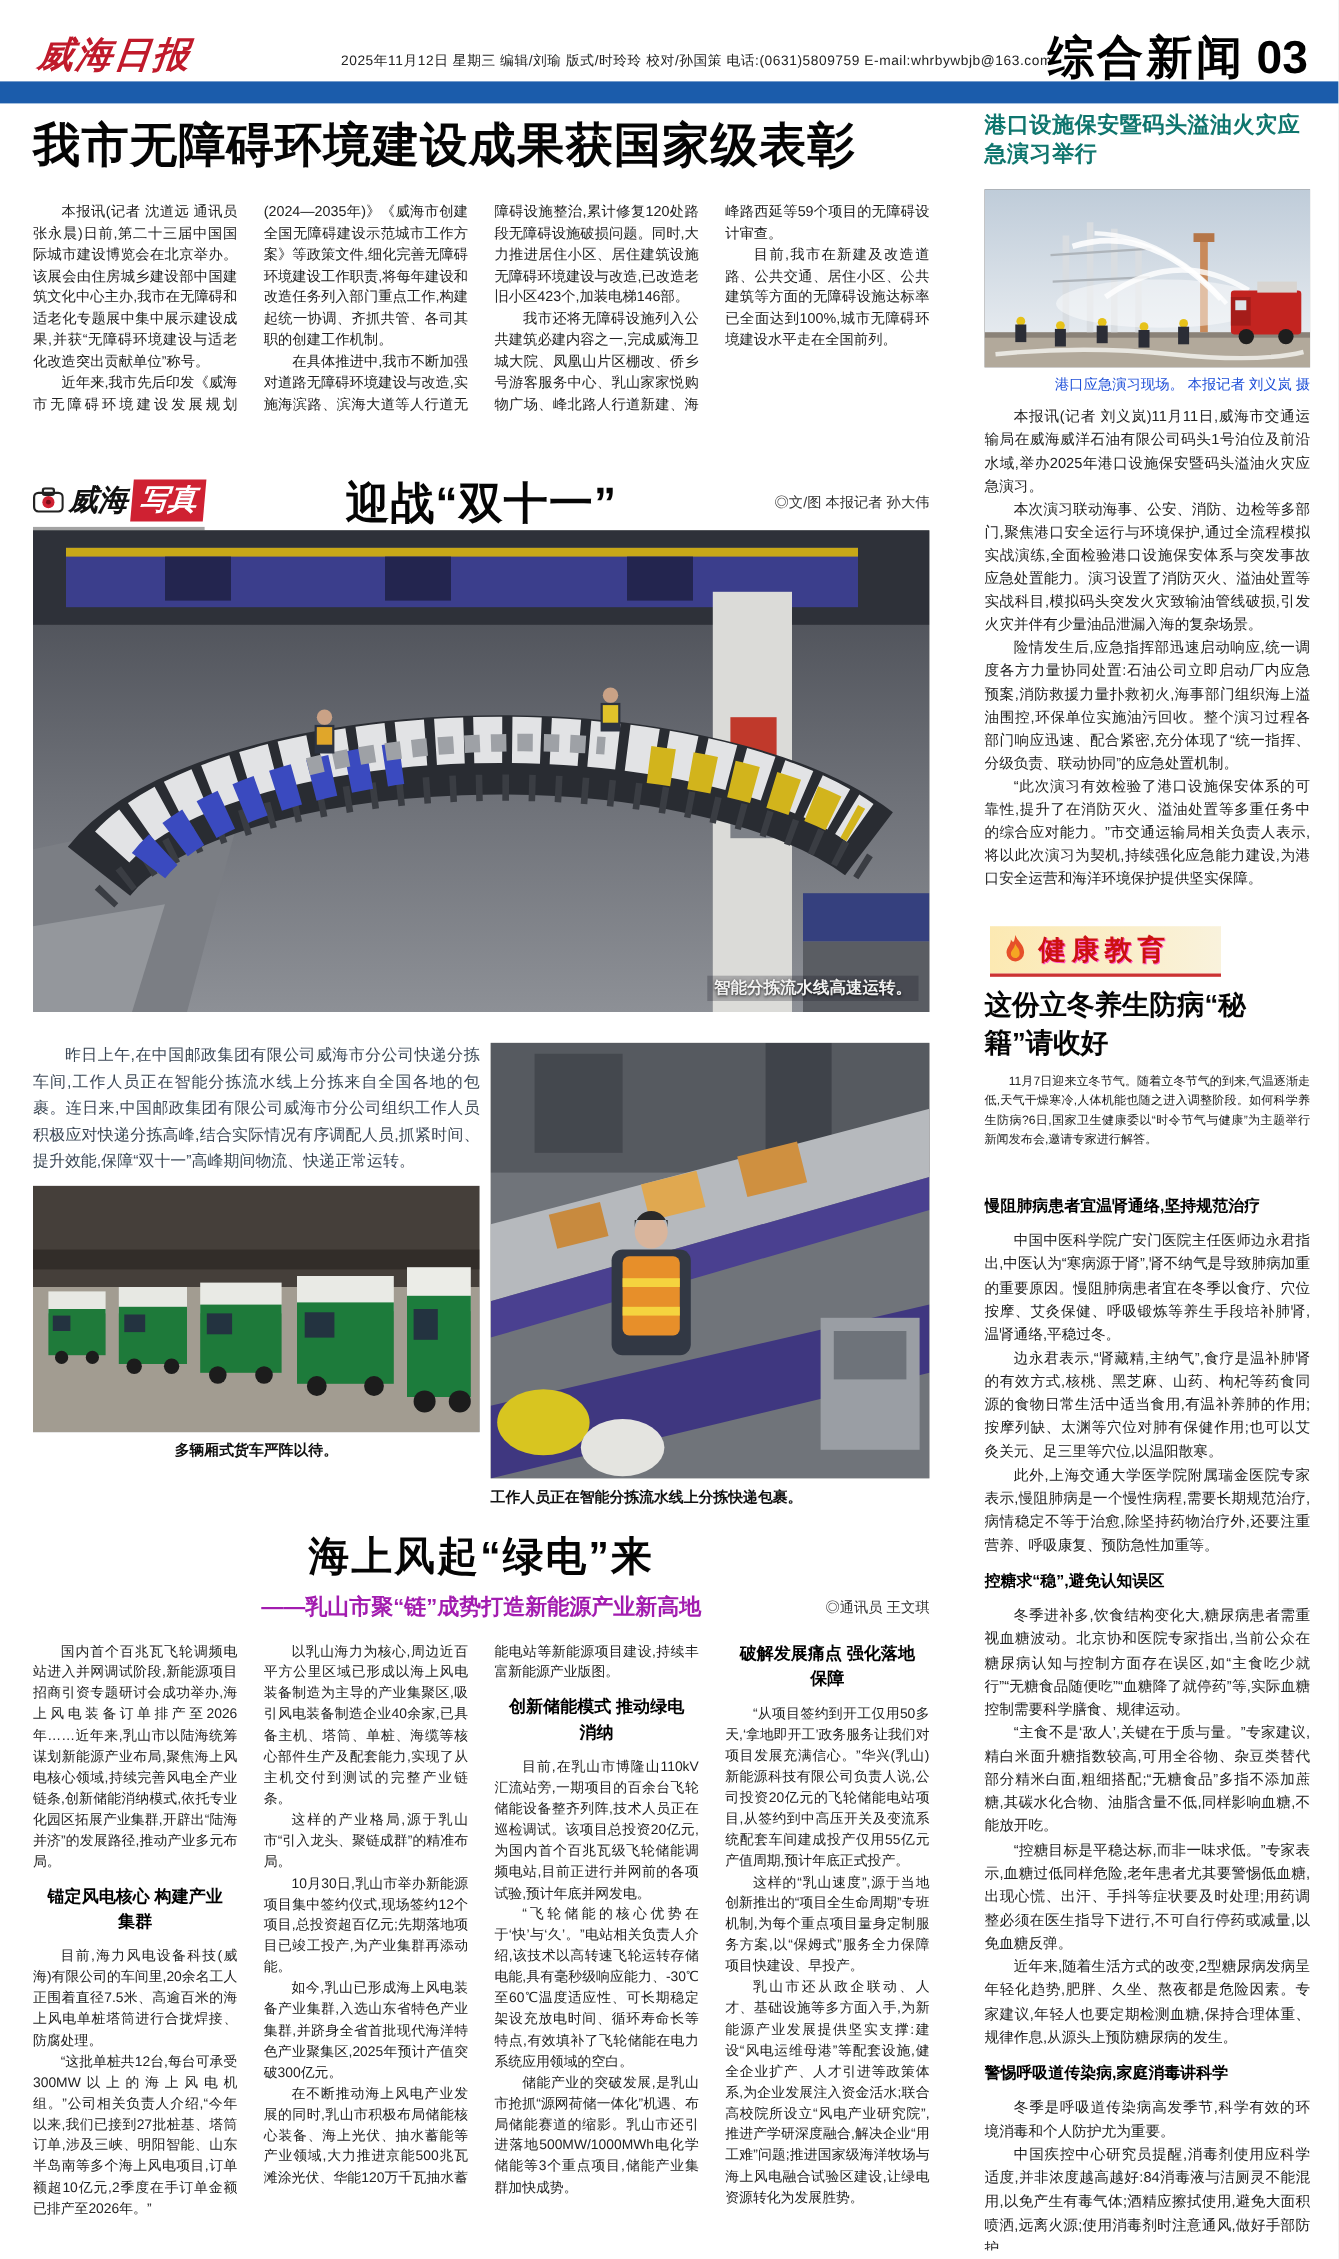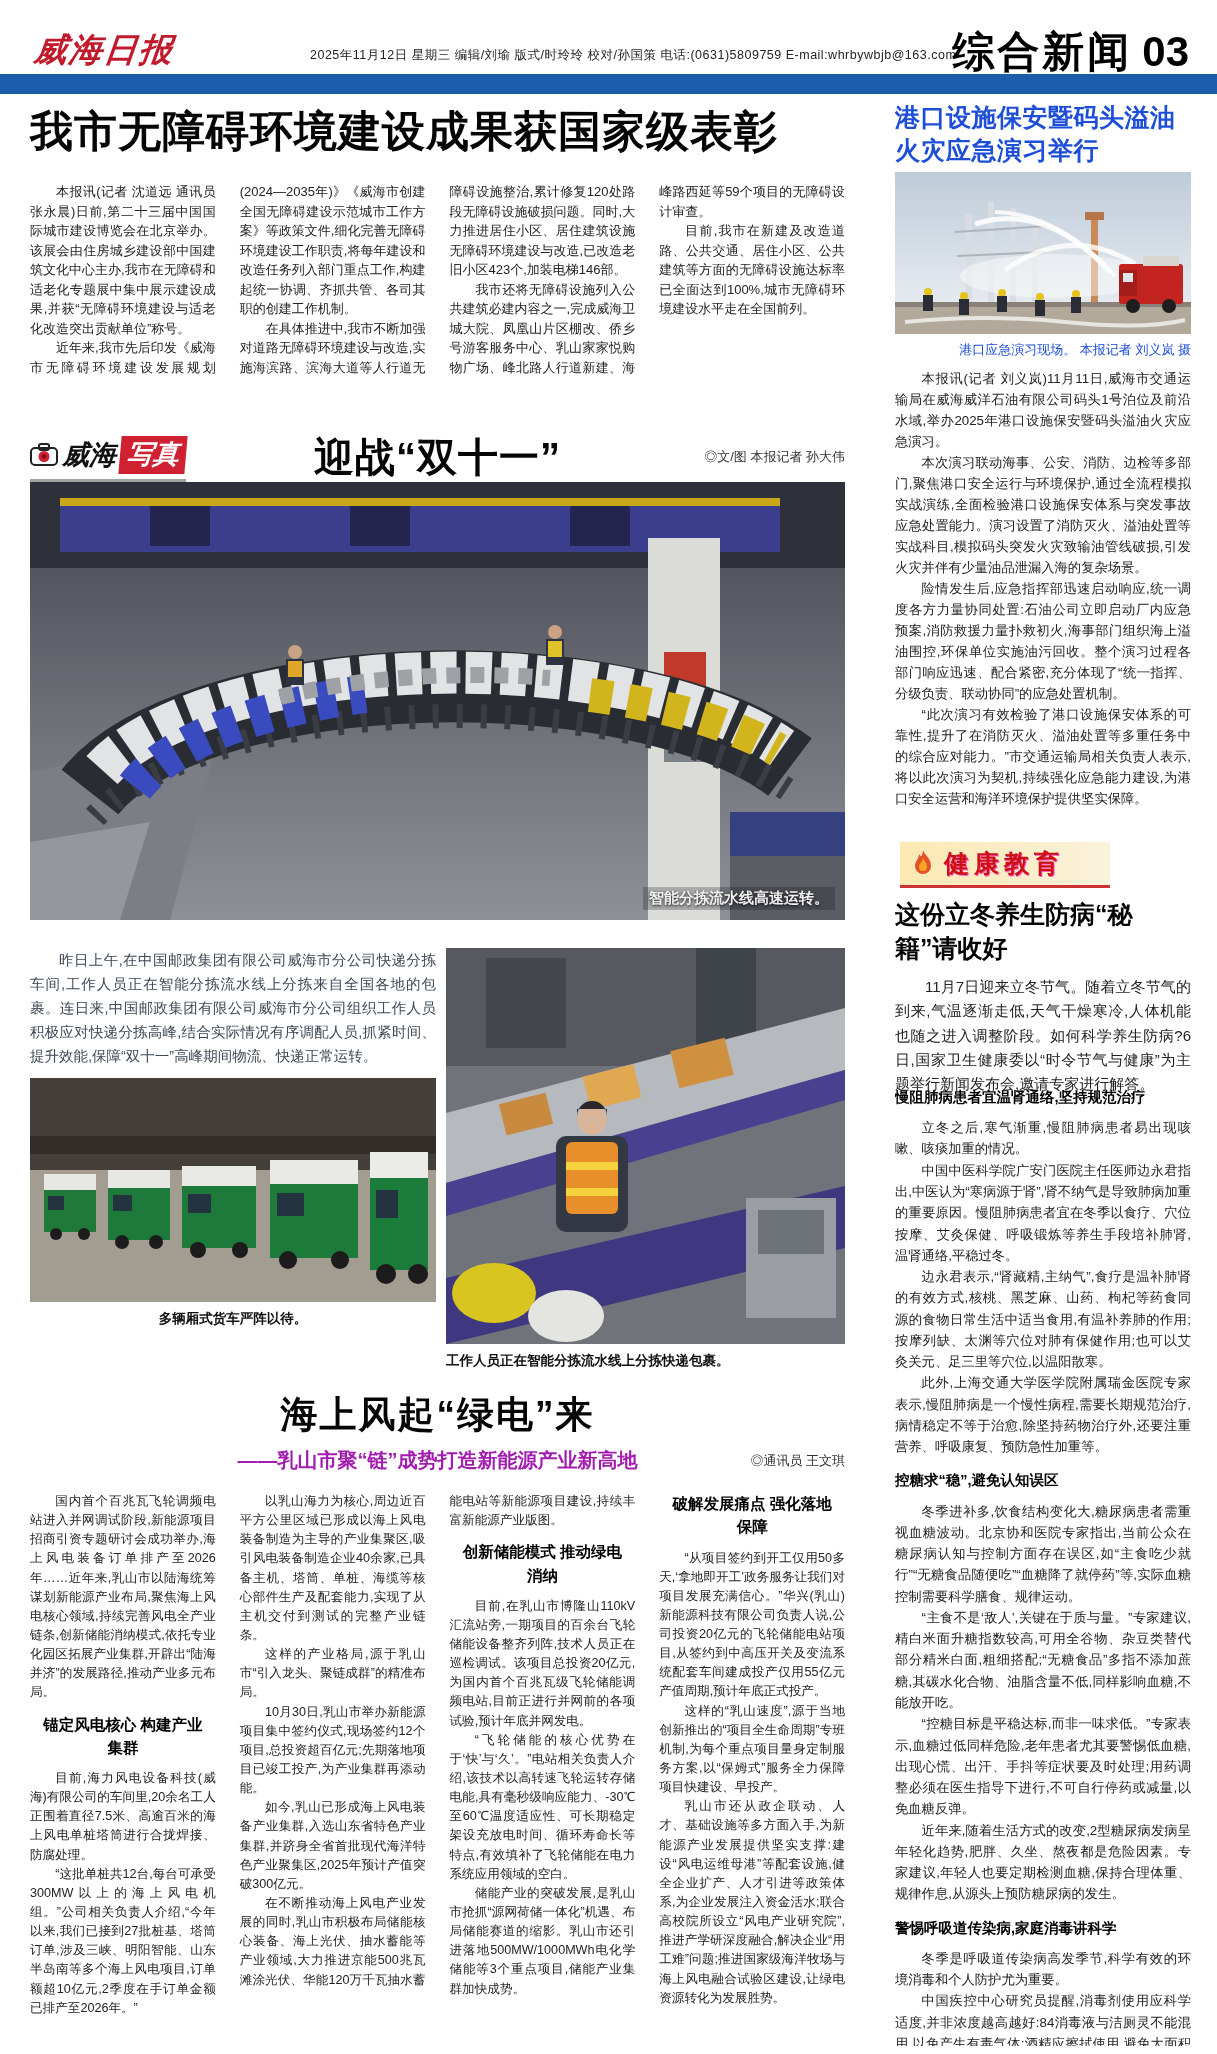--- a/index.html
+++ b/index.html
@@ -63,38 +63,38 @@
     font-size:20px; font-weight:bold; color:#a21caf; }
   .wind-byline { right:372px; top:1452px; font-size:13px; color:#333; }
   .wind-body { left:30px; top:1492px; width:815px; height:556px;
     column-count:4; column-gap:24px; font-size:12.6px; line-height:1.52;
     text-align:justify; color:#222; overflow:hidden; }
   .wind-body p.para { text-indent:2em; }
   .wind-body h4.subhead { text-align:center; font-size:15.5px; font-weight:bold;
     color:#000; margin:10px 8px; line-height:1.5; }
 
   
-  .port-headline { left:895px; top:101px; width:296px; font-size:25px; font-weight:bold;
-    line-height:1.32; color:#1d4ed8; letter-spacing:.5px; }
+  .port-headline { left:895px; top:101px; width:296px; font-size:20px; font-weight:bold;
+    line-height:1.32; color:#0f766e; letter-spacing:.5px; }
   .fire-photo { left:895px; top:172px; width:296px; height:162px; }
   .fire-cap { left:895px; top:341px; width:296px; font-size:13px; color:#1d4ed8;
     text-align:right; }
   .port-body { left:895px; top:368px; width:296px; height:448px; font-size:13.3px;
     line-height:1.58; text-align:justify; color:#222; overflow:hidden; }
   .port-body p { text-indent:2em; }
 
   .health-badge { left:900px; top:842px; width:210px; height:46px;
     display:flex; align-items:center; gap:8px; padding:0 10px;
     background:linear-gradient(90deg,#fce9b2,#f9f2dc);
     border-bottom:3px solid #cc3333; }
   .health-badge .txt { font-size:25px; font-weight:bold; color:#cc1111;
     letter-spacing:5px; text-shadow:1px 1px 0 #f5c; }
   .health-headline { left:895px; top:898px; width:296px; font-size:25px;
     font-weight:bold; line-height:1.35; color:#050505; }
-  .health-intro { left:895px; top:975px; width:296px; font-size:15px; line-height:1.62;
+  .health-intro { left:895px; top:975px; width:296px; font-size:11px; line-height:1.62;
     text-align:justify; color:#222; }
   .health-intro p { text-indent:2em; }
   .health-body { left:895px; top:1074px; width:296px; height:972px; font-size:13.3px;
     line-height:1.6; text-align:justify; color:#222; overflow:hidden; }
   .health-body p.para { text-indent:2em; }
   .health-body h4.subhead { font-size:14.5px; font-weight:bold; color:#000;
     margin:12px 0 8px; text-align:justify; }
 </style>
 </head>
 <body>
@@ -333,21 +333,20 @@
       <path d="M13 9 C 14 12 17 13 17 18 A 4 4 0 0 1 9 18 C 9 15 12 14 13 9 Z" fill="#f5a623"></path>
     </svg>
     <span class="txt">健康教育</span>
   </div>
   <h2 class="abs health-headline">这份立冬养生防病“秘籍”请收好</h2>
   <div class="abs health-intro">
     <p>11月7日迎来立冬节气。随着立冬节气的到来,气温逐渐走低,天气干燥寒冷,人体机能也随之进入调整阶段。如何科学养生防病?6日,国家卫生健康委以“时令节气与健康”为主题举行新闻发布会,邀请专家进行解答。</p>
   </div>
   <div class="abs health-body">
     <h4 class="subhead">慢阻肺病患者宜温肾通络,坚持规范治疗</h4>
-      <p class="para">立冬之后,寒气渐重,慢阻肺病患者易出现咳嗽、咳痰加重的情况。</p>
       <p class="para">中国中医科学院广安门医院主任医师边永君指出,中医认为“寒病源于肾”,肾不纳气是导致肺病加重的重要原因。慢阻肺病患者宜在冬季以食疗、穴位按摩、艾灸保健、呼吸锻炼等养生手段培补肺肾,温肾通络,平稳过冬。</p>
       <p class="para">边永君表示,“肾藏精,主纳气”,食疗是温补肺肾的有效方式,核桃、黑芝麻、山药、枸杞等药食同源的食物日常生活中适当食用,有温补养肺的作用;按摩列缺、太渊等穴位对肺有保健作用;也可以艾灸关元、足三里等穴位,以温阳散寒。</p>
       <p class="para">此外,上海交通大学医学院附属瑞金医院专家表示,慢阻肺病是一个慢性病程,需要长期规范治疗,病情稳定不等于治愈,除坚持药物治疗外,还要注重营养、呼吸康复、预防急性加重等。</p>
       <h4 class="subhead">控糖求“稳”,避免认知误区</h4>
       <p class="para">冬季进补多,饮食结构变化大,糖尿病患者需重视血糖波动。北京协和医院专家指出,当前公众在糖尿病认知与控制方面存在误区,如“主食吃少就行”“无糖食品随便吃”“血糖降了就停药”等,实际血糖控制需要科学膳食、规律运动。</p>
       <p class="para">“主食不是‘敌人’,关键在于质与量。”专家建议,精白米面升糖指数较高,可用全谷物、杂豆类替代部分精米白面,粗细搭配;“无糖食品”多指不添加蔗糖,其碳水化合物、油脂含量不低,同样影响血糖,不能放开吃。</p>
       <p class="para">“控糖目标是平稳达标,而非一味求低。”专家表示,血糖过低同样危险,老年患者尤其要警惕低血糖,出现心慌、出汗、手抖等症状要及时处理;用药调整必须在医生指导下进行,不可自行停药或减量,以免血糖反弹。</p>
       <p class="para">近年来,随着生活方式的改变,2型糖尿病发病呈年轻化趋势,肥胖、久坐、熬夜都是危险因素。专家建议,年轻人也要定期检测血糖,保持合理体重、规律作息,从源头上预防糖尿病的发生。</p>
       <h4 class="subhead">警惕呼吸道传染病,家庭消毒讲科学</h4>
       <p class="para">冬季是呼吸道传染病高发季节,科学有效的环境消毒和个人防护尤为重要。</p>

